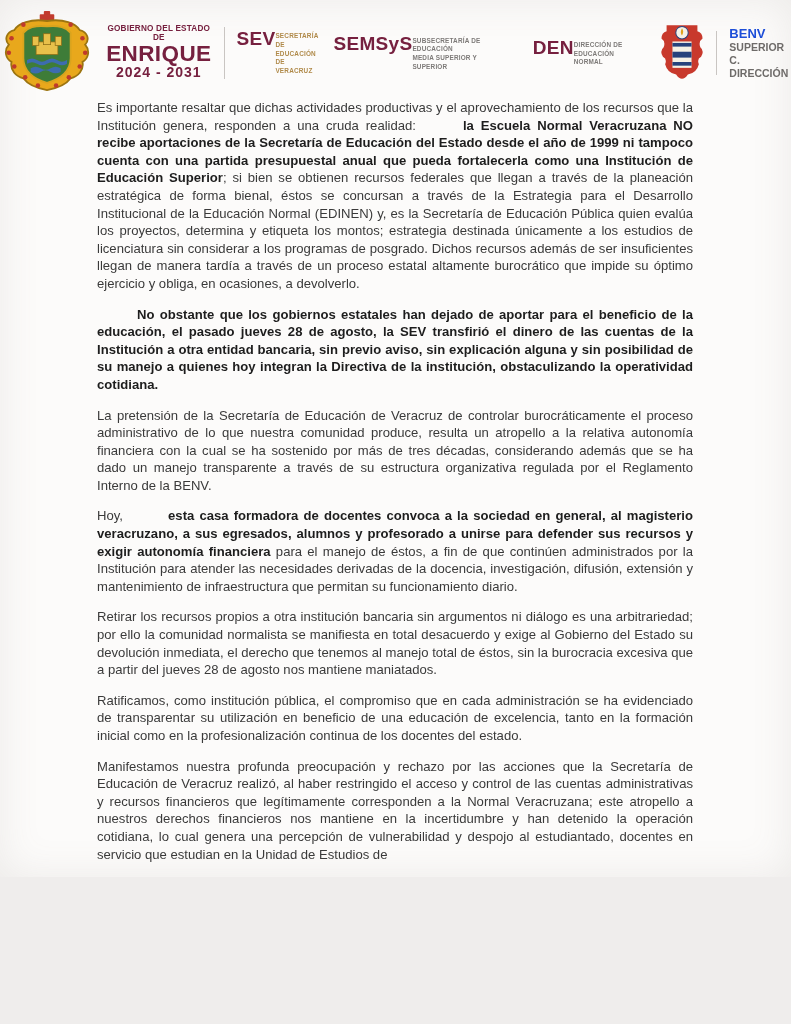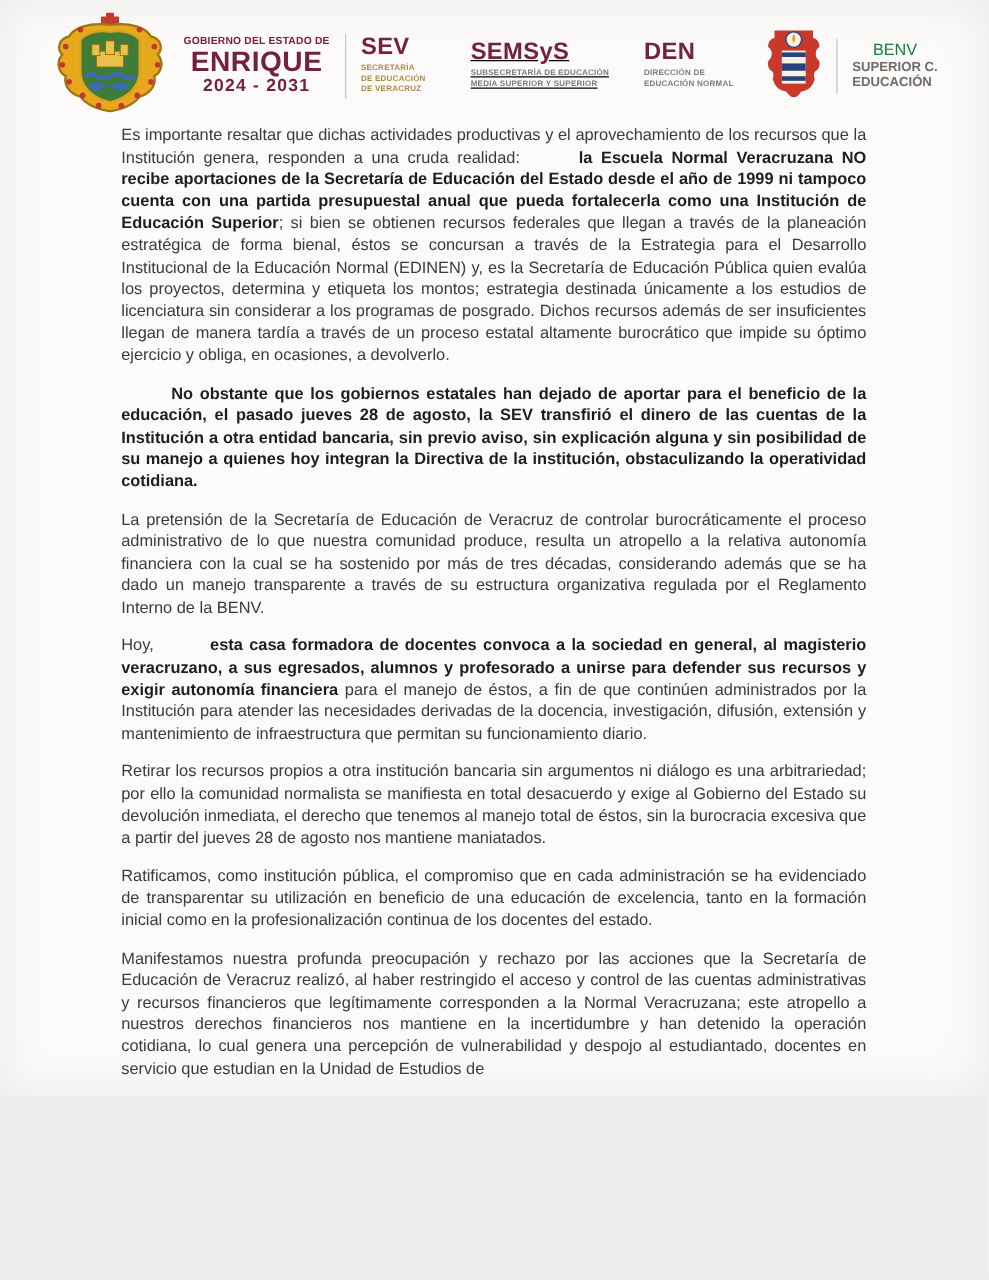--- a/index.html
+++ b/index.html
@@ -17,28 +17,28 @@
     display: flex; align-items: center; justify-content: center;
     gap: 12px; padding-top: 13px; height: 92px;
   }
   .coat-wrap { flex: 0 0 auto; }
   .gob-block { text-align: center; color: #76203f; line-height: 1.04; }
   .gob-line1 { font-size: 8.2px; font-weight: 700; letter-spacing: .2px; }
   .gob-line2 { font-size: 22.5px; font-weight: 800; letter-spacing: .4px; }
   .gob-line3 { font-size: 14px; font-weight: 800; letter-spacing: 1px; }
   .vdiv { width: 1px; height: 52px; background: #c9c5c2; }
   .vdiv.short { height: 44px; }
-  .org-block { display: flex; flex-direction: column; }
+  .org-block { display: flex; flex-direction: row; }
   .org-acr { font-size: 19px; font-weight: 800; color: #76203f; letter-spacing: .3px; line-height: 1.05; }
   .org-sub { margin-top: 3px; font-size: 6.4px; font-weight: 700; line-height: 1.35; letter-spacing: .2px; }
   .org-sub.gold { color: #b08a4a; }
   .org-sub.gray { color: #7d7a78; }
   .benv-logo-wrap { flex: 0 0 auto; }
   .benv-text { line-height: 1.2; }
-  .benv-acr { font-size: 13px; font-weight: 400; color: #15803d; text-align: center; }
+  .benv-acr { font-size: 13px; font-weight: 700; color: #1d4ed8; }
   .benv-sub { font-size: 10.5px; font-weight: 600; color: #6e6b69; }
   
   .letter-body {
     margin: 7px 98px 0 97px;
     color: #3a3a3a;
     font-size: 13.1px;
     line-height: 17.6px;
     text-align: justify;
   }
   .letter-body p { margin-bottom: 13px; }
@@ -98,21 +98,21 @@
 
     <div class="org-block">
       <div class="org-acr">SEV</div>
       <div class="org-sub gold">
         <div>SECRETARÍA</div>
         <div>DE EDUCACIÓN</div>
         <div>DE VERACRUZ</div>
       </div>
     </div>
 
-    <div class="org-block" style="margin-left:24px;text-decoration:underline;">
+    <div class="org-block" style="margin-left:3px;">
       <div class="org-acr">SEMSyS</div>
       <div class="org-sub gray">
         <div>SUBSECRETARÍA DE EDUCACIÓN</div>
         <div>MEDIA SUPERIOR Y SUPERIOR</div>
       </div>
     </div>
 
     <div class="org-block" style="margin-left:16px;">
       <div class="org-acr">DEN</div>
       <div class="org-sub gray">
@@ -131,21 +131,21 @@
         <rect x="17" y="41" width="26" height="8" fill="#27427c"></rect>
         <rect x="17" y="55" width="26" height="5" fill="#27427c"></rect>
       </svg>
     </div>
 
     <div class="vdiv short"></div>
 
     <div class="benv-text">
       <div class="benv-acr">BENV</div>
       <div class="benv-sub">SUPERIOR C.</div>
-      <div class="benv-sub">EDUCACIÓN</div>
+      <div class="benv-sub">DIRECCIÓN</div>
     </div>
 
   </header>
 
   <main class="letter-body">
     <p><span>Es importante resaltar que dichas actividades productivas y el aprovechamiento de los recursos que la Institución genera, responden a una cruda realidad: </span><span class="b">la Escuela Normal Veracruzana NO recibe aportaciones de la Secretaría de Educación del Estado desde el año de 1999 ni tampoco cuenta con una partida presupuestal anual que pueda fortalecerla como una Institución de Educación Superior</span><span>; si bien se obtienen recursos federales que llegan a través de la planeación estratégica de forma bienal, éstos se concursan a través de la Estrategia para el Desarrollo Institucional de la Educación Normal (EDINEN) y, es la Secretaría de Educación Pública quien evalúa los proyectos, determina y etiqueta los montos; estrategia destinada únicamente a los estudios de licenciatura sin considerar a los programas de posgrado. Dichos recursos además de ser insuficientes llegan de manera tardía a través de un proceso estatal altamente burocrático que impide su óptimo ejercicio y obliga, en ocasiones, a devolverlo.</span></p>
     <p><span class="b">No obstante que los gobiernos estatales han dejado de aportar para el beneficio de la educación, el pasado jueves 28 de agosto, la SEV transfirió el dinero de las cuentas de la Institución a otra entidad bancaria, sin previo aviso, sin explicación alguna y sin posibilidad de su manejo a quienes hoy integran la Directiva de la institución, obstaculizando la operatividad cotidiana.</span></p>
     <p><span>La pretensión de la Secretaría de Educación de Veracruz de controlar burocráticamente el proceso administrativo de lo que nuestra comunidad produce, resulta un atropello a la relativa autonomía financiera con la cual se ha sostenido por más de tres décadas, considerando además que se ha dado un manejo transparente a través de su estructura organizativa regulada por el Reglamento Interno de la BENV.</span></p>
     <p><span>Hoy, </span><span class="b">esta casa formadora de docentes convoca a la sociedad en general, al magisterio veracruzano, a sus egresados, alumnos y profesorado a unirse para defender sus recursos y exigir autonomía financiera</span><span> para el manejo de éstos, a fin de que continúen administrados por la Institución para atender las necesidades derivadas de la docencia, investigación, difusión, extensión y mantenimiento de infraestructura que permitan su funcionamiento diario.</span></p>
     <p><span>Retirar los recursos propios a otra institución bancaria sin argumentos ni diálogo es una arbitrariedad; por ello la comunidad normalista se manifiesta en total desacuerdo y exige al Gobierno del Estado su devolución inmediata, el derecho que tenemos al manejo total de éstos, sin la burocracia excesiva que a partir del jueves 28 de agosto nos mantiene maniatados.</span></p>

